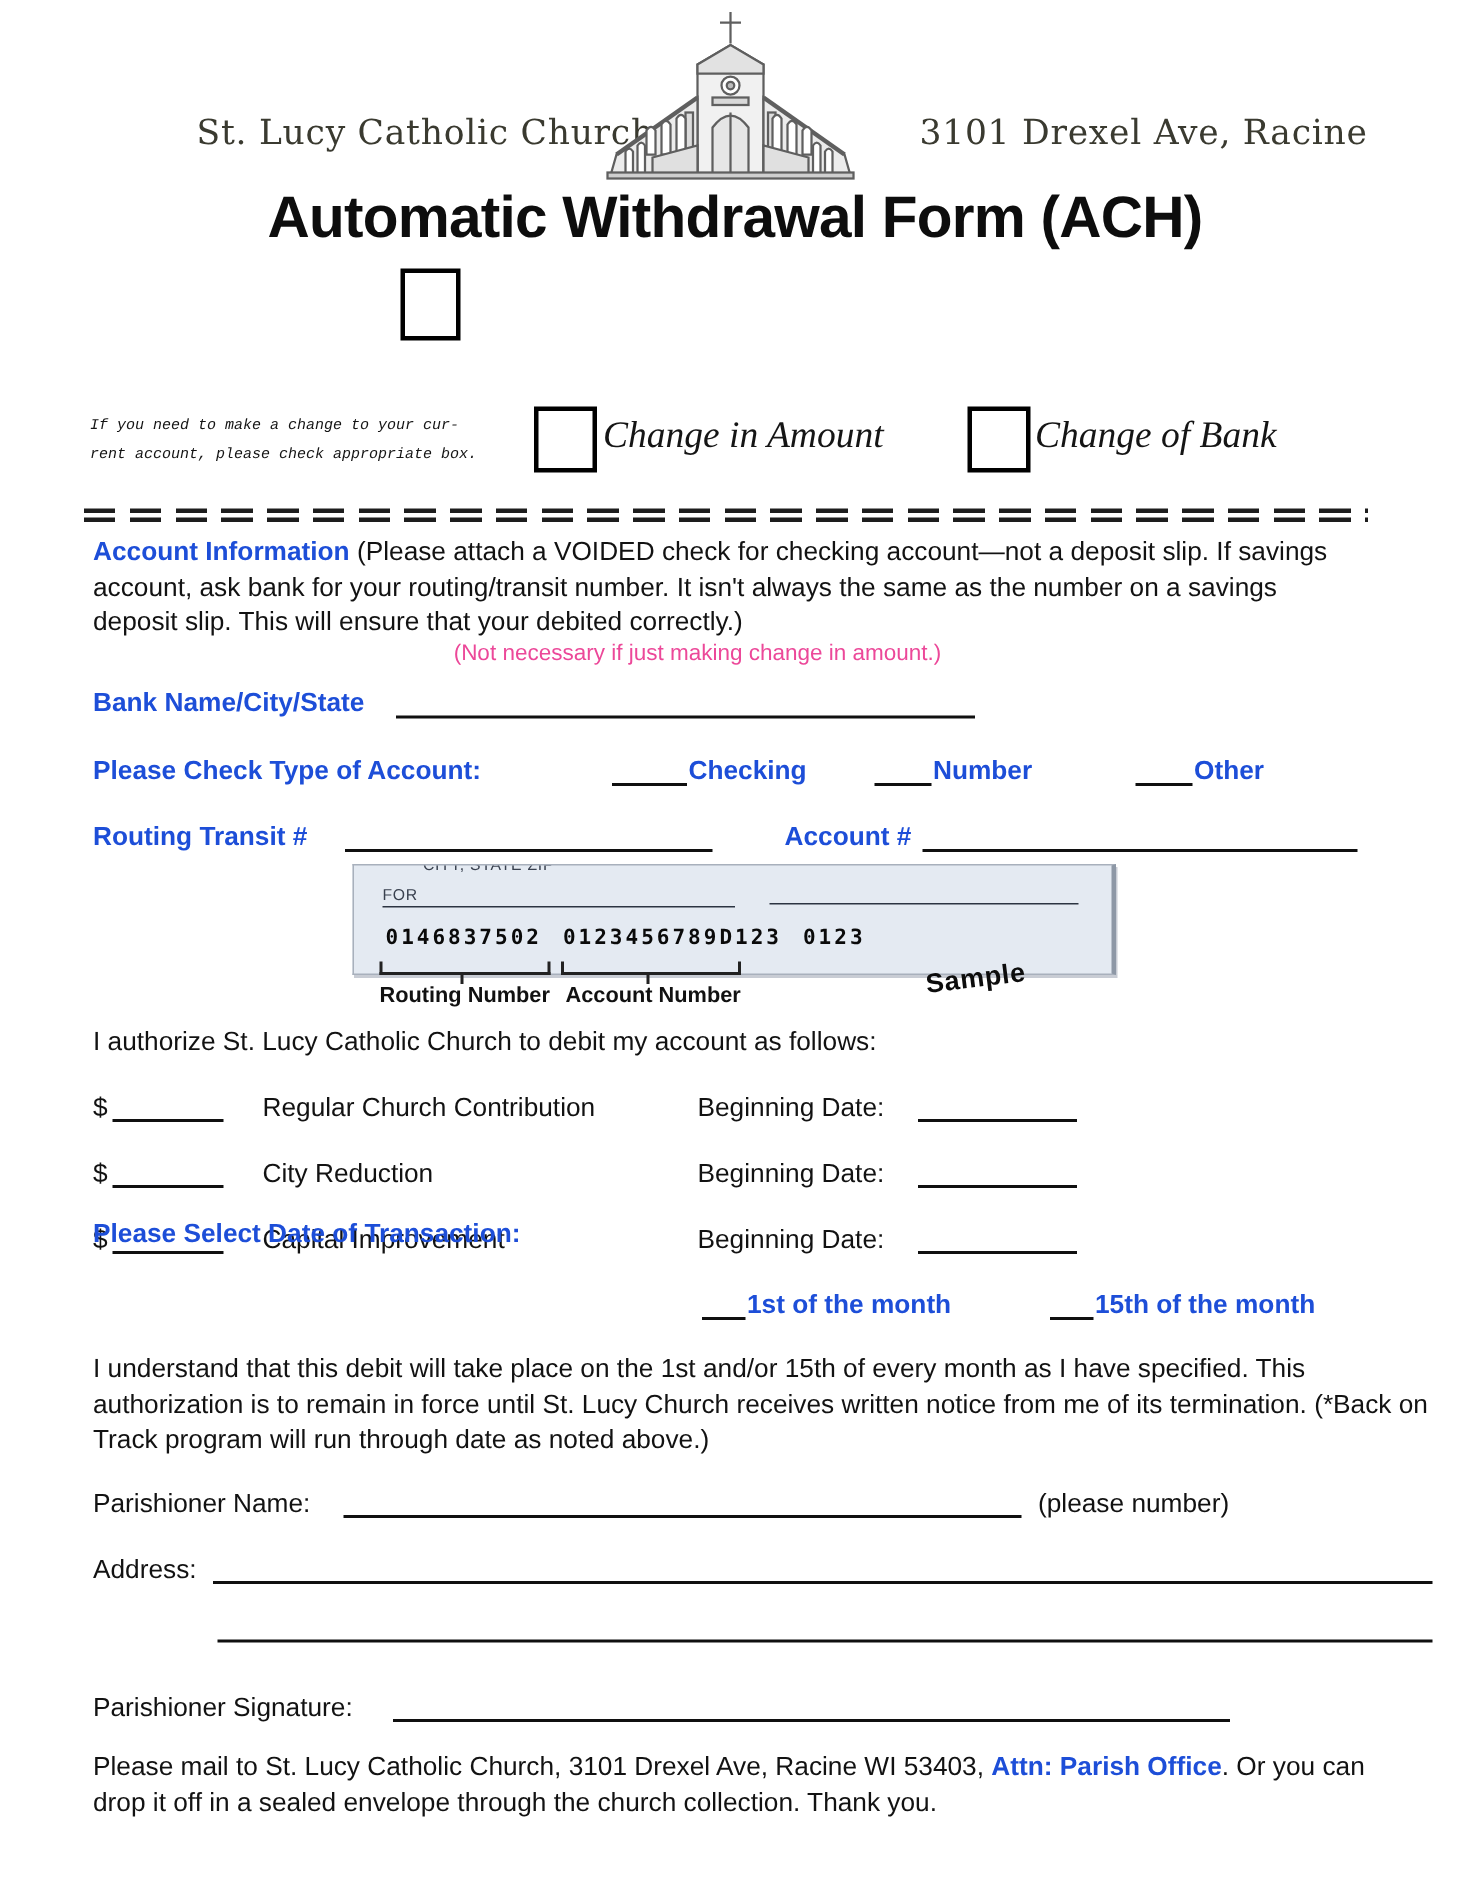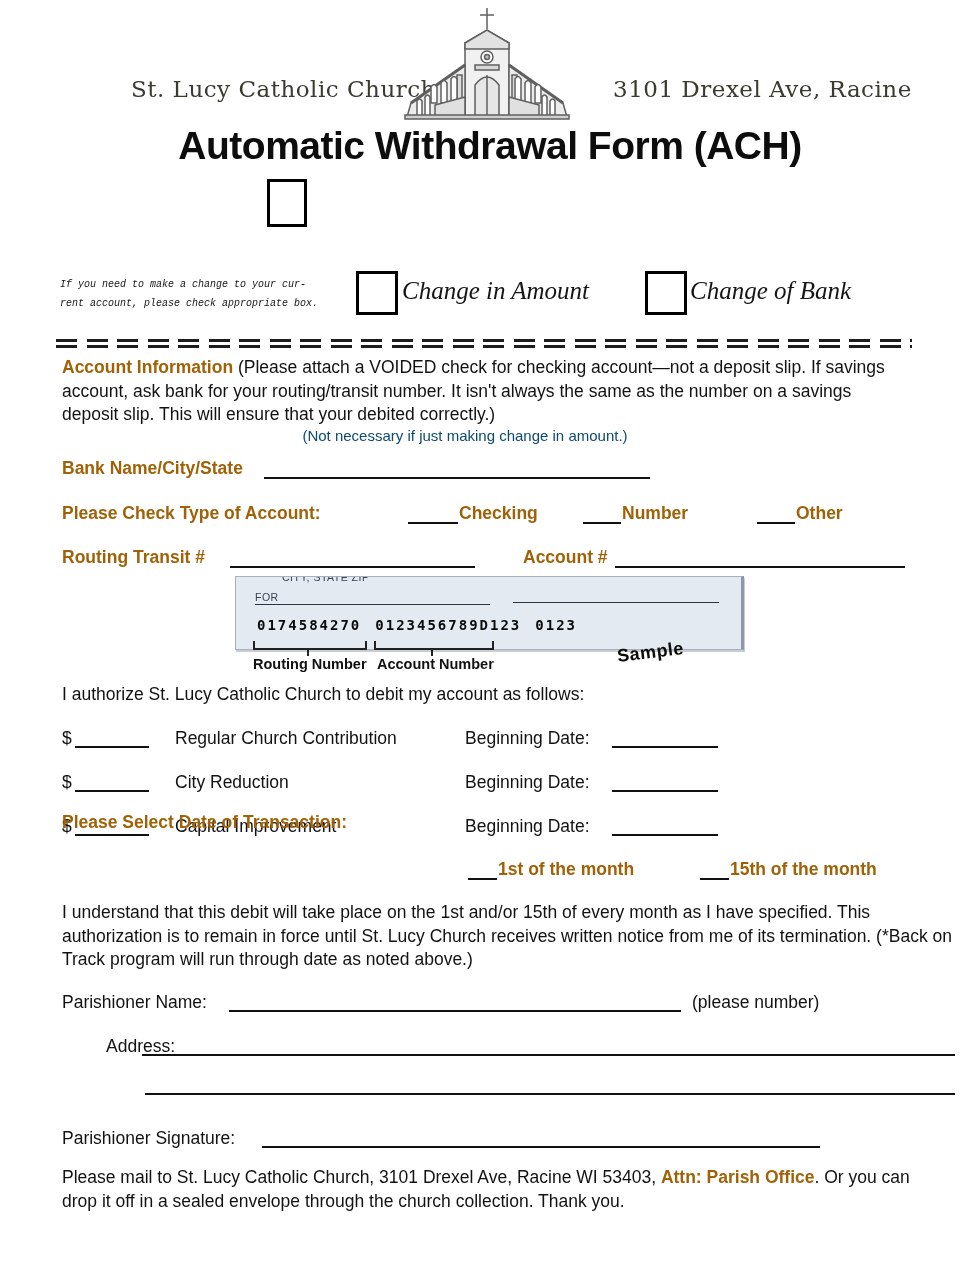--- a/index.html
+++ b/index.html
@@ -8,21 +8,21 @@
   .abs{position:absolute;}
   .script{font-family:"DejaVu Serif",serif;font-size:23px;color:#3a3a30;letter-spacing:.5px;}
   .title{width:100%;text-align:center;font-weight:800;font-size:39px;letter-spacing:-.5px;color:#0d0d0d;}
   .cb{position:absolute;border:3px solid #000;background:#fff;}
   .setup-label{font-size:27px;color:#1a1a1a;}
   .chg-label{font-family:"Liberation Serif",serif;font-style:italic;font-size:25px;color:#151515;}
   .note-italic{font-family:Liberation Mono, monospace;font-style:italic;font-size:10px;line-height:19px;color:#141414;}
   .bar{position:absolute;height:3px;left:56px;width:856px;
        background:repeating-linear-gradient(90deg,#1d1d1d 0 21px,transparent 21px 30.5px);}
   .b{font-size:17.5px;line-height:23.5px;color:#121212;}
-  .bl{font-size:17.5px;font-weight:bold;color:#a16207;}
+  .bl{font-size:17.5px;font-weight:bold;color:#1d4ed8;}
   .ln{position:absolute;height:0;border-top:2px solid #101010;}
   .check{position:absolute;left:235px;top:576px;width:505px;height:72px;background:#e4eaf2;
          border:1px solid #a8b0bc;border-right:3px solid #8e98a6;box-shadow:1px 2px 0 #c8ccd4;overflow:hidden;}
   .check-small{font-size:10.5px;color:#39414f;letter-spacing:.5px;}
   .check-ln{position:absolute;height:0;border-top:1.5px solid #2c3442;}
   .micr{font-family:"DejaVu Sans Mono",monospace;font-weight:bold;font-size:14px;letter-spacing:2px;color:#0a0a0a;}
   .brk{position:absolute;height:7px;border:2px solid #222;border-top:none;}
   .stem{position:absolute;width:2px;height:8px;background:#222;}
   .brk-label{font-size:14.5px;font-weight:bold;color:#111;}
   .sample{font-size:18px;font-weight:bold;transform:rotate(-7deg);color:#0c0c0c;letter-spacing:.5px;}
@@ -86,21 +86,21 @@
 
   <div class="cb" style="left:645px;top:271px;width:36px;height:38px;"></div>
   <div class="abs chg-label" style="left:690px;top:277px;">Change of Bank</div>
 
   <div class="bar" style="top:339px;"></div>
   <div class="bar" style="top:345px;"></div>
 
   <div class="abs para" style="left:62px;top:356px;width:846px;">
     <span class="bl" style="font-size:17.5px;">Account Information</span><span> (Please attach a VOIDED check for checking account—not a deposit slip.  If savings account, ask bank for your routing/transit number.  It isn't always the same as the number on a savings deposit slip.  This will ensure that your debited correctly.)</span>
   </div>
-  <div class="abs" style="left:230px;top:427px;width:470px;text-align:center;font-size:15px;color:#0c4a6e;">(Not necessary if just making change in amount.)</div>
+  <div class="abs" style="left:230px;top:427px;width:470px;text-align:center;font-size:15px;color:#ec4899;">(Not necessary if just making change in amount.)</div>
 
   <div class="abs bl" style="left:62px;top:458px;">Bank Name/City/State</div>
   <div class="ln" style="left:264px;top:477px;width:386px;"></div>
 
   <div class="abs bl" style="left:62px;top:503px;">Please Check Type of Account:</div>
   <div class="ln" style="left:408px;top:522px;width:50px;"></div>
   <div class="abs bl" style="left:459px;top:503px;">Checking</div>
   <div class="ln" style="left:583px;top:522px;width:38px;"></div>
   <div class="abs bl" style="left:622px;top:503px;">Number</div>
   <div class="ln" style="left:757px;top:522px;width:38px;"></div>
@@ -110,21 +110,21 @@
   <div class="ln" style="left:230px;top:566px;width:245px;"></div>
   <div class="abs bl" style="left:523px;top:547px;">Account #</div>
   <div class="ln" style="left:615px;top:566px;width:290px;"></div>
 
   <div class="check">
     <div class="abs check-small" style="left:46px;top:-6px;">CITY, STATE ZIP</div>
     <div class="abs check-small" style="left:19px;top:14px;">FOR</div>
     <div class="check-ln" style="left:19px;top:27px;width:235px;"></div>
     <div class="check-ln" style="left:277px;top:25px;width:206px;"></div>
     <div class="abs micr" style="left:21px;top:40px;">
-      <span>0174584270</span><span style="display:inline-block;width:14px;"></span><span>0123456789D123</span><span style="display:inline-block;width:14px;"></span><span>0123</span>
+      <span>0146837502</span><span style="display:inline-block;width:14px;"></span><span>0123456789D123</span><span style="display:inline-block;width:14px;"></span><span>0123</span>
     </div>
   </div>
 
   <div class="brk" style="left:253px;top:641px;width:110px;"></div>
   <div class="stem" style="left:307px;top:648px;"></div>
   <div class="abs brk-label" style="left:253px;top:656px;">Routing Number</div>
 
   <div class="brk" style="left:374px;top:641px;width:116px;"></div>
   <div class="stem" style="left:431px;top:648px;"></div>
   <div class="abs brk-label" style="left:377px;top:656px;">Account Number</div>
@@ -162,21 +162,21 @@
   <div class="abs bl" style="left:498px;top:859px;">1st of the month</div>
   <div class="ln" style="left:700px;top:878px;width:29px;"></div>
   <div class="abs bl" style="left:730px;top:859px;">15th of the month</div>
 
   <div class="abs para" style="left:62px;top:901px;width:902px;">I understand that this debit will take place on the 1st and/or 15th of every month as I have specified.  This authorization is to remain in force until St. Lucy Church receives written notice from me of its termination.  (*Back on Track program will run through date as noted above.)</div>
 
   <div class="abs b" style="left:62px;top:991px;">Parishioner Name:</div>
   <div class="ln" style="left:229px;top:1010px;width:452px;"></div>
   <div class="abs b" style="left:692px;top:991px;">(please number)</div>
 
-  <div class="abs b" style="left:62px;top:1035px;margin-left:44px;">Address:</div>
+  <div class="abs b" style="left:62px;top:1035px;">Address:</div>
   <div class="ln" style="left:142px;top:1054px;width:813px;"></div>
   <div class="ln" style="left:145px;top:1093px;width:810px;"></div>
 
   <div class="abs b" style="left:62px;top:1127px;">Parishioner Signature:</div>
   <div class="ln" style="left:262px;top:1146px;width:558px;"></div>
 
   <div class="abs para" style="left:62px;top:1166px;width:886px;">
     <span>Please mail to St. Lucy Catholic Church, 3101 Drexel Ave, Racine WI 53403, </span><span class="bl" style="font-size:17.5px;">Attn: Parish Office</span><span>.  Or you can drop it off in a sealed envelope through the church collection.  Thank you.</span>
   </div>
 

